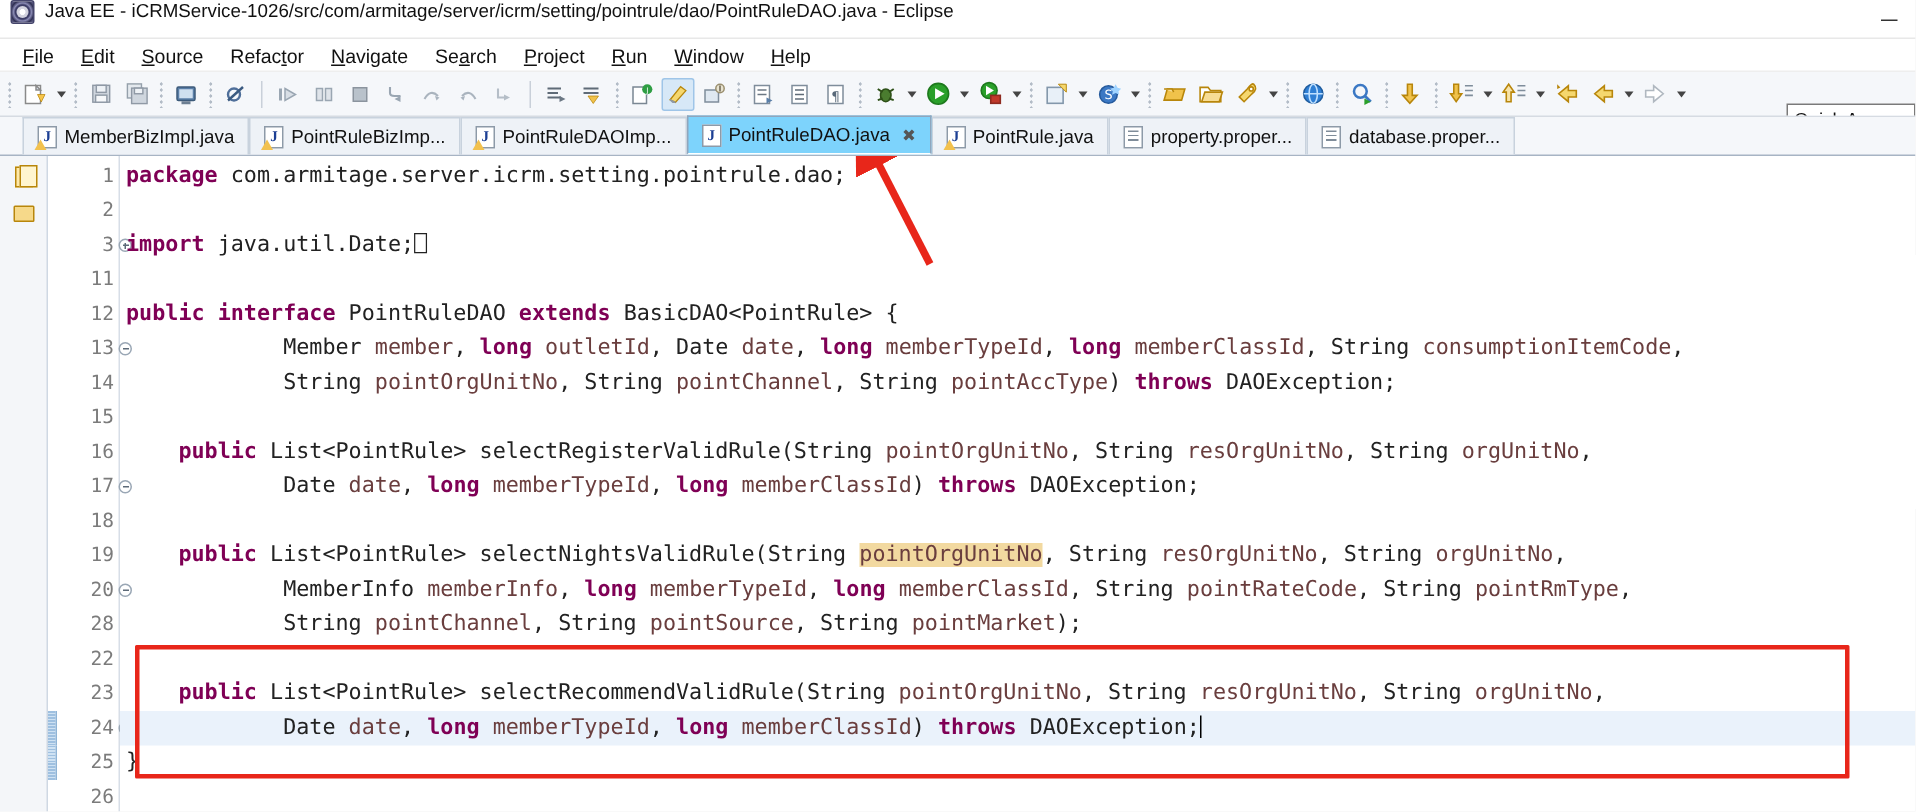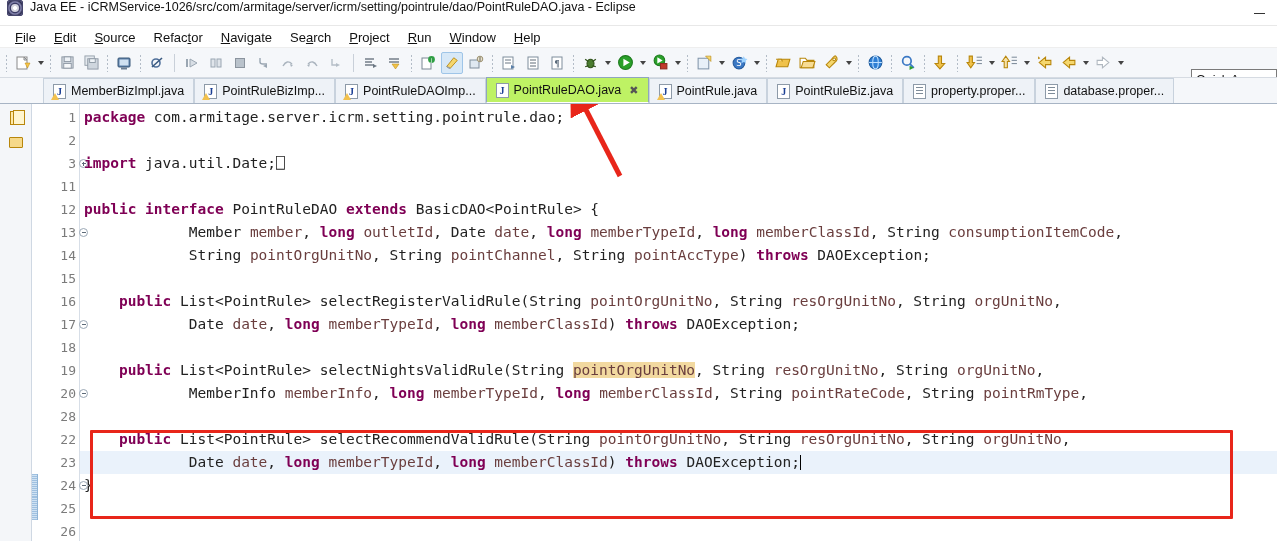--- a/index.html
+++ b/index.html
@@ -56,30 +56,30 @@
                      border-top:4px solid #444; }
   .quick-access {
     position:absolute; right:0px; top:21px; height:21px; width:86px;
     border:1px solid #7a7a7a; background:#fff; font-size:12.5px;
     display:flex; align-items:center; padding-left:4px; color:#111; overflow:hidden;
   }
 
   
   .tabrow {
     height:26px; background:#f5f7fa; display:flex; align-items:flex-end;
-    border-bottom:1px solid #a7b4c4; padding-left:43px; position:relative;
+    border-bottom:1px solid #a7b4c4; padding-left:15px; position:relative;
   }
   .tab {
     height:25px; display:flex; align-items:center; gap:5px;
     padding:0 9px; font-size:12.5px; color:#111; white-space:nowrap;
     border-left:1px solid #c8d2dd; border-right:1px solid #c8d2dd;
     border-top:1px solid #c8d2dd; background:#eef2f7;
   }
   .tab.active {
-    background:#bef264; border-color:#8fa6bd; height:26px;
+    background:#7dd3fc; border-color:#8fa6bd; height:26px;
     border-bottom:1px solid #ffffff; position:relative; z-index:3;
   }
   .tab-close { font-size:11px; color:#555; margin-left:3px; }
   .tab-left-strip { position:absolute; left:0; top:0; width:34px; height:26px; }
 
   .ficon { width:13px; height:15px; position:relative; flex:none; display:inline-block; }
   .ficon .page {
     position:absolute; inset:0; background:#ffffff; border:1px solid #8d9aa8;
   }
   .ficon.java .page { background:#ffffff; }
@@ -475,26 +475,20 @@
         <span class="page"></span>
       </span>
     <span>PointRuleDAO.java</span>
     <span class="tab-close">✖</span>
   </div>
   <div class="tab">
     <span class="ficon java warn">
         <span class="page"></span>
       </span>
     <span>PointRule.java</span>
-  </div>
-  <div class="tab">
-    <span class="ficon java">
-        <span class="page"></span>
-      </span>
-    <span>PointRuleBiz.java</span>
   </div>
   <div class="tab">
     <span class="ficon prop">
         <span class="page"></span>
       </span>
     <span>property.proper...</span>
   </div>
   <div class="tab">
     <span class="ficon prop">
         <span class="page"></span>
@@ -547,20 +541,21 @@
         <div class="cl"></div>
         <div class="cl"><span class="kw">public interface </span><span class="pl">PointRuleDAO </span><span class="kw">extends </span><span class="pl">BasicDAO&lt;PointRule&gt; {</span></div>
         <div class="cl"><span class="pl">            Member </span><span class="par">member</span><span class="pl">, </span><span class="kw">long </span><span class="par">outletId</span><span class="pl">, Date </span><span class="par">date</span><span class="pl">, </span><span class="kw">long </span><span class="par">memberTypeId</span><span class="pl">, </span><span class="kw">long </span><span class="par">memberClassId</span><span class="pl">, String </span><span class="par">consumptionItemCode</span><span class="pl">,</span></div>
         <div class="cl"><span class="pl">            String </span><span class="par">pointOrgUnitNo</span><span class="pl">, String </span><span class="par">pointChannel</span><span class="pl">, String </span><span class="par">pointAccType</span><span class="pl">) </span><span class="kw">throws </span><span class="pl">DAOException;</span></div>
         <div class="cl"></div>
         <div class="cl"><span class="pl">    </span><span class="kw">public </span><span class="pl">List&lt;PointRule&gt; selectRegisterValidRule(String </span><span class="par">pointOrgUnitNo</span><span class="pl">, String </span><span class="par">resOrgUnitNo</span><span class="pl">, String </span><span class="par">orgUnitNo</span><span class="pl">,</span></div>
         <div class="cl"><span class="pl">            Date </span><span class="par">date</span><span class="pl">, </span><span class="kw">long </span><span class="par">memberTypeId</span><span class="pl">, </span><span class="kw">long </span><span class="par">memberClassId</span><span class="pl">) </span><span class="kw">throws </span><span class="pl">DAOException;</span></div>
         <div class="cl"></div>
         <div class="cl"><span class="pl">    </span><span class="kw">public </span><span class="pl">List&lt;PointRule&gt; selectNightsValidRule(String </span><span class="occ par">pointOrgUnitNo</span><span class="pl">, String </span><span class="par">resOrgUnitNo</span><span class="pl">, String </span><span class="par">orgUnitNo</span><span class="pl">,</span></div>
         <div class="cl"><span class="pl">            MemberInfo </span><span class="par">memberInfo</span><span class="pl">, </span><span class="kw">long </span><span class="par">memberTypeId</span><span class="pl">, </span><span class="kw">long </span><span class="par">memberClassId</span><span class="pl">, String </span><span class="par">pointRateCode</span><span class="pl">, String </span><span class="par">pointRmType</span><span class="pl">,</span></div>
+        <div class="cl"><span class="pl">            String </span><span class="par">pointChannel</span><span class="pl">, String </span><span class="par">pointSource</span><span class="pl">, String </span><span class="par">pointMarket</span><span class="pl">);</span></div>
         <div class="cl"></div>
         <div class="cl"><span class="pl">    </span><span class="kw">public </span><span class="pl">List&lt;PointRule&gt; selectRecommendValidRule(String </span><span class="par">pointOrgUnitNo</span><span class="pl">, String </span><span class="par">resOrgUnitNo</span><span class="pl">, String </span><span class="par">orgUnitNo</span><span class="pl">,</span></div>
         <div class="cl current"><span class="pl">            Date </span><span class="par">date</span><span class="pl">, </span><span class="kw">long </span><span class="par">memberTypeId</span><span class="pl">, </span><span class="kw">long </span><span class="par">memberClassId</span><span class="pl">) </span><span class="kw">throws </span><span class="pl">DAOException;</span><span class="caret"></span></div>
         <div class="cl"><span class="pl">}</span></div>
       </div>
 
     <div class="redbox" id="redbox" style="left: 10px; top: 326px; width: 1143px; height: 89px;"></div>
 
     <svg class="arrow-svg" id="arrow-svg" width="1197" height="420">
       <defs>

